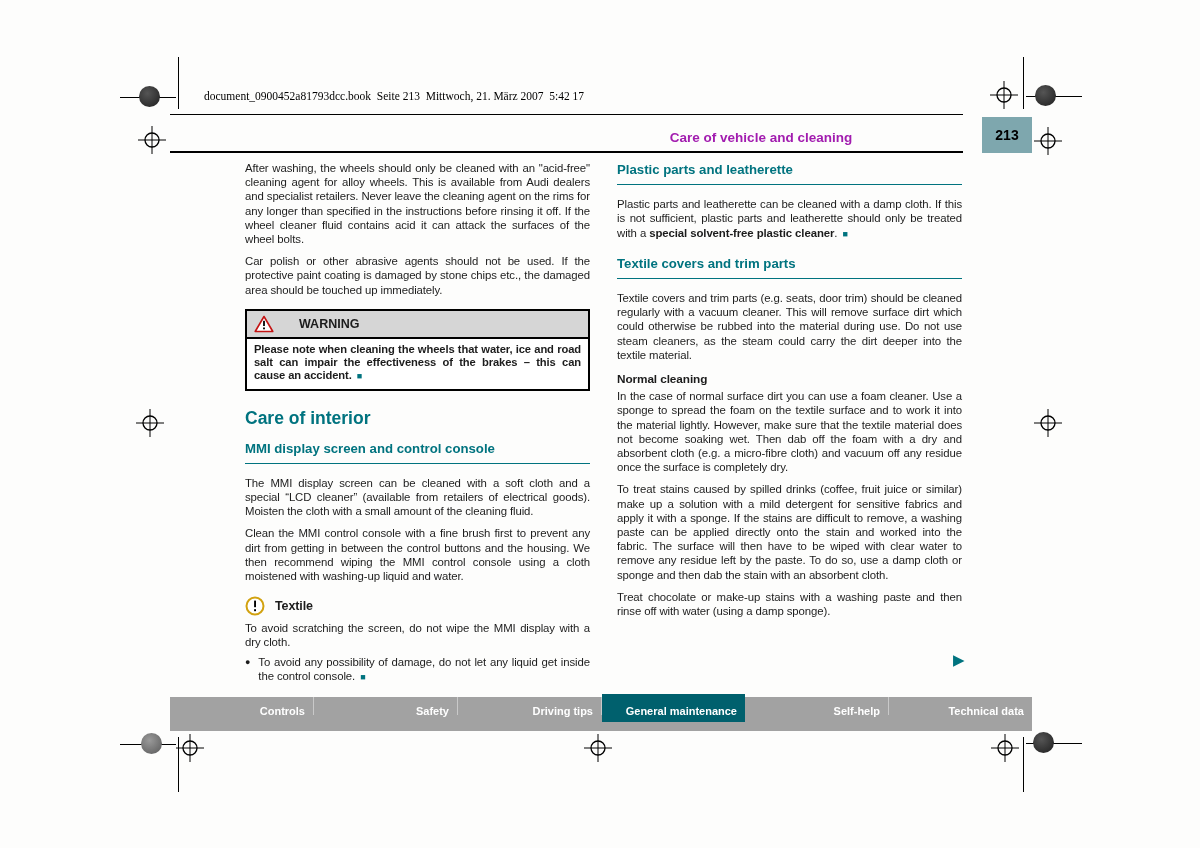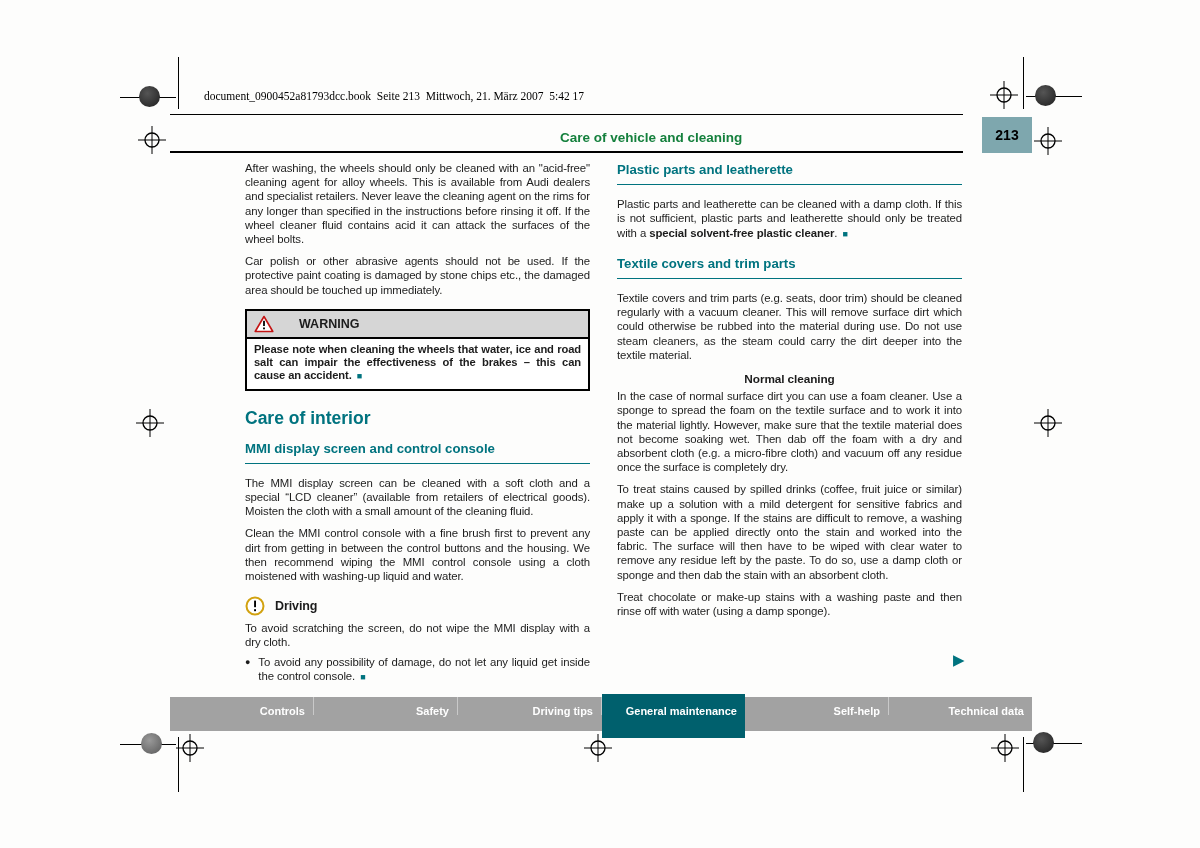--- a/index.html
+++ b/index.html
@@ -14,41 +14,41 @@
   
   .cropline { position:absolute; background:#000; }
   .regdot { position:absolute; width:21px; height:21px; border-radius:50%;
             background:radial-gradient(circle at 40% 35%, #555, #1d1d1d); }
   .regdot.light { background:radial-gradient(circle at 40% 35%, #9a9a9a, #585858); }
   .regmark { position:absolute; width:30px; height:30px; }
 
   .print-header { left:204px; top:90px; font-family:"Liberation Serif", serif;
                   font-size:11.5px; color:#000; white-space:pre; }
   .rule-top  { left:170px; top:114px; width:793px; height:1px; background:#000; }
-  .chapter   { left:560px; top:130px; width:402px; text-align:left;
-               font-weight:bold; font-size:13.5px; color:#15803d; }
+  .chapter   { left:560px; top:130px; width:402px; text-align:center;
+               font-weight:bold; font-size:13.5px; color:#a21caf; }
   .badge { left:982px; top:117px; width:50px; height:36px; background:#7ea7ae;
            color:#000000; font-weight:bold; font-size:14px;
            display:flex; align-items:center; justify-content:center; }
   .rule-main { left:170px; top:151px; width:793px; height:2px; background:#000; }
 
   .col { width:345px; font-size:11.4px; line-height:14.2px; letter-spacing:-0.1px;
          text-align:justify; }
   .col-left  { left:245px; top:161px; }
   .col-right { left:617px; top:161px; }
   .col p { margin:0 0 8px; }
   p.tight { margin-bottom:5px; }
 
   .teal-h1 { color:#00737f; font-size:17.5px; font-weight:bold; letter-spacing:0;
              margin:20px 0 0; text-align:left; }
   .teal-h2 { color:#00737f; font-size:13.2px; font-weight:bold; letter-spacing:0;
              padding:0 0 7px; border-bottom:1px solid #00737f;
              margin:16px 0 12px; text-align:left; }
   .teal-h2.first { margin-top:2px; }
-  .bold-h3 { font-weight:bold; font-size:11.8px; margin:10px 0 3px; text-align:center; }
+  .bold-h3 { font-weight:bold; font-size:11.8px; margin:10px 0 3px; text-align:left; }
 
   .warnbox  { border:2px solid #000; margin:12px 0 0; background:#fff; }
   .warnhead { background:#d6d6d6; border-bottom:2px solid #000; padding:4px 7px;
               display:flex; align-items:center; gap:25px;
               font-weight:bold; font-size:12.5px; letter-spacing:0; }
   .warnbody { padding:4px 7px 6px; font-weight:bold; font-size:11.2px;
               line-height:13.2px; }
 
   .sq { color:#00737f; font-size:9px; margin-left:5px; letter-spacing:0; }
   .caution-row { display:flex; align-items:center; gap:10px; margin:13px 0 5px; }
@@ -56,21 +56,21 @@
   .bullet-row { display:flex; gap:8px; }
   .bullet-glyph { font-size:9px; line-height:14.2px; }
 
   .cont-arrow { left:953px; top:652px; color:#00737f; font-size:15px; line-height:15px; }
 
   .footer { left:170px; top:697px; width:862px; height:34px; background:#a2a2a2;
             display:flex; align-items:flex-start; }
   .tab { flex:1; height:18px; color:#fff; font-weight:bold; font-size:11px;
          text-align:right; padding:8px 8px 0 0; border-right:1px solid #c9c9c9; }
   .tab:last-child { border-right:none; }
-  .tab.active { background:#00606d; height:44px; margin-top:-3px; padding-top:11px;
+  .tab.active { background:#00606d; height:28px; margin-top:-3px; padding-top:11px;
                 border-right:none; }
 </style>
 </head>
 <body>
 
 <div class="cropline" style="left:178px; top:57px; width:1px; height:52px;"></div>
 <div class="cropline" style="left:1023px; top:57px; width:1px; height:52px;"></div>
 <div class="cropline" style="left:178px; top:737px; width:1px; height:55px;"></div>
 <div class="cropline" style="left:1023px; top:737px; width:1px; height:55px;"></div>
 <div class="cropline" style="left:120px; top:97px; width:56px; height:1px;"></div>
@@ -155,21 +155,21 @@
 
   <p>The MMI display screen can be cleaned with a soft cloth and a special “LCD cleaner” (available from retailers of electrical goods). Moisten the cloth with a small amount of the cleaning fluid.</p>
   <p>Clean the MMI control console with a fine brush first to prevent any dirt from getting in between the control buttons and the housing. We then recommend wiping the MMI control console using a cloth moistened with washing-up liquid and water.</p>
 
   <div class="caution-row">
     <svg width="20" height="20" viewBox="0 0 20 20">
         <circle cx="10" cy="10" r="8.5" fill="#fff" stroke="#d2a210" stroke-width="2"></circle>
         <rect x="9.1" y="4.6" width="1.9" height="6.6" fill="#000"></rect>
         <rect x="9.1" y="13.2" width="1.9" height="2" fill="#000"></rect>
       </svg>
-    <span class="caution-label">Driving</span>
+    <span class="caution-label">Textile</span>
   </div>
   <p class="tight">To avoid scratching the screen, do not wipe the MMI display with a dry cloth.</p>
 
   <div class="bullet-row">
     <span class="bullet-glyph">●</span>
     <span><span>To avoid any possibility of damage, do not let any liquid get inside the control console.</span><span class="sq">■</span></span>
   </div>
 </div>
 
 <div class="abs col col-right">

